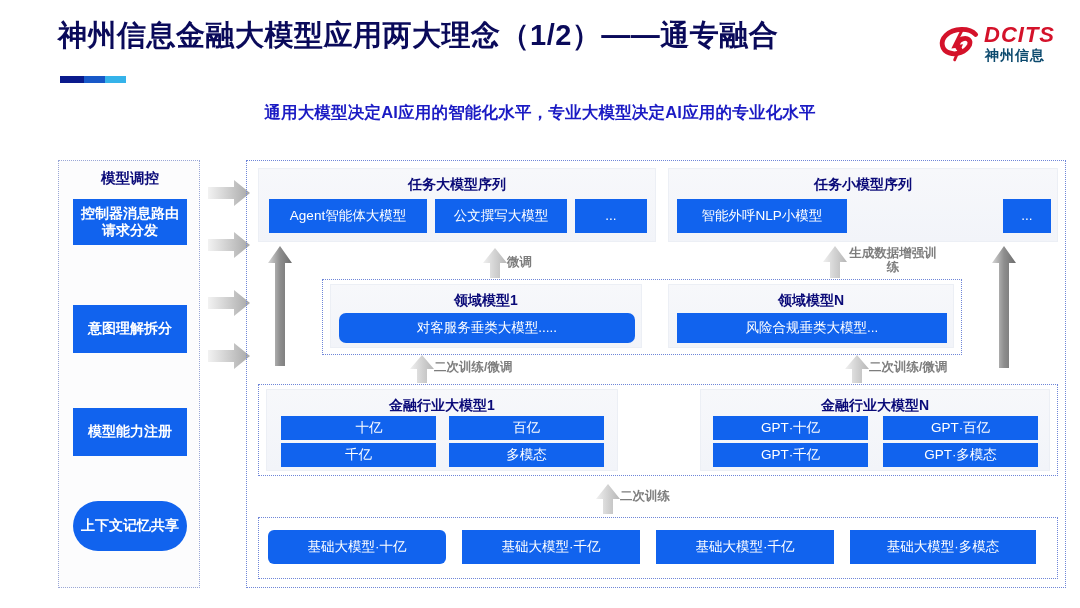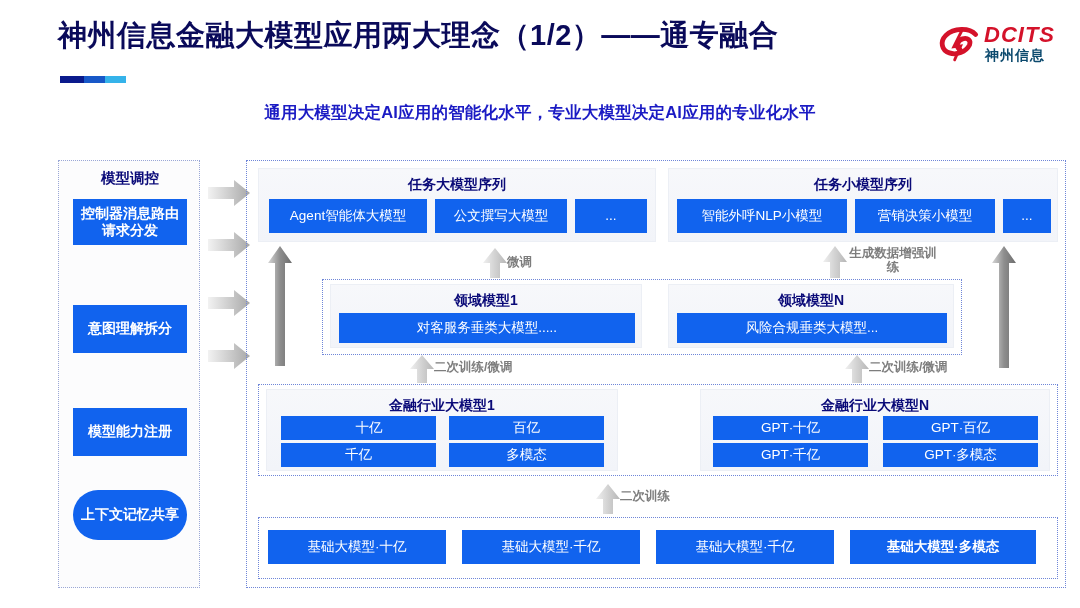--- a/index.html
+++ b/index.html
@@ -55,21 +55,21 @@
   .ctrl-btn {
     position: absolute; left: 14px; width: 114px;
     background: #1163ee; color: #fff;
     font-size: 14px; font-weight: bold;
     display: flex; align-items: center; justify-content: center;
     text-align: center; line-height: 1.25; padding: 2px 4px;
   }
   .cb0 { top: 38px;  height: 46px; }
   .cb1 { top: 144px; height: 48px; }
   .cb2 { top: 247px; height: 48px; }
-  .cb3 { top: 329px; height: 50px; border-radius: 25px; }
+  .cb3 { top: 340px; height: 50px; border-radius: 25px; }
 
   
   .arrow-r { position: absolute; width: 42px; height: 26px; }
   .ar0 { left: 208px; top: 180px; }
   .ar1 { left: 208px; top: 232px; }
   .ar2 { left: 208px; top: 290px; }
   .ar3 { left: 208px; top: 343px; }
 
   
   .outer-box {
@@ -185,28 +185,27 @@
   <div class="group g-task-big">
     <div class="group-title">任务大模型序列</div>
     <div class="bluebox" style="left:10px;  top:30px; width:158px; height:34px;">Agent智能体大模型</div>
     <div class="bluebox" style="left:176px; top:30px; width:132px; height:34px;">公文撰写大模型</div>
     <div class="bluebox" style="left:316px; top:30px; width:72px;  height:34px;">...</div>
   </div>
 
   <div class="group g-task-small">
     <div class="group-title">任务小模型序列</div>
     <div class="bluebox" style="left:8px;   top:30px; width:170px; height:34px;">智能外呼NLP小模型</div>
-    <div class="bluebox" style="left:186px; top:30px; width:140px; height:34px;">营销决策小模型</div>
     <div class="bluebox" style="left:334px; top:30px; width:48px;  height:34px;">...</div>
   </div>
 
   <div class="band band-domain"></div>
   <div class="group g-domain1">
     <div class="group-title">领域模型1</div>
-    <div class="bluebox" style="left:8px; top:28px; width:296px; height:30px;">对客服务垂类大模型.....</div>
+    <div class="bluebox" style="left:8px; top:28px; width:296px; height:30px;border-radius:7px;">对客服务垂类大模型.....</div>
   </div>
   <div class="group g-domainN">
     <div class="group-title">领域模型N</div>
     <div class="bluebox" style="left:8px; top:28px; width:270px; height:30px;">风险合规垂类大模型...</div>
   </div>
 
   <div class="band band-fin"></div>
   <div class="group g-fin1">
     <div class="group-title">金融行业大模型1</div>
     <div class="bluebox" style="left:14px;  top:26px; width:155px; height:24px;padding-left:24px;">十亿</div>
@@ -216,24 +215,24 @@
   </div>
   <div class="group g-finN">
     <div class="group-title">金融行业大模型N</div>
     <div class="bluebox" style="left:12px;  top:26px; width:155px; height:24px;">GPT·十亿</div>
     <div class="bluebox" style="left:182px; top:26px; width:155px; height:24px;">GPT·百亿</div>
     <div class="bluebox" style="left:12px;  top:53px; width:155px; height:24px;">GPT·千亿</div>
     <div class="bluebox" style="left:182px; top:53px; width:155px; height:24px;">GPT·多模态</div>
   </div>
 
   <div class="band band-base"></div>
-  <div class="bluebox" style="left:268px; top:530px; width:178px; height:34px;">基础大模型·十亿</div>
+  <div class="bluebox" style="left:268px; top:530px; width:178px; height:34px;border-radius:6px;">基础大模型·十亿</div>
   <div class="bluebox" style="left:462px; top:530px; width:178px; height:34px;">基础大模型·千亿</div>
   <div class="bluebox" style="left:656px; top:530px; width:178px; height:34px;">基础大模型·千亿</div>
-  <div class="bluebox" style="left:850px; top:530px; width:186px; height:34px;font-weight:bold;">基础大模型·多模态</div>
+  <div class="bluebox" style="left:850px; top:530px; width:186px; height:34px;">基础大模型·多模态</div>
 
   <svg class="arrow-u au-a" viewBox="0 0 24 120" preserveAspectRatio="none">
     <defs>
         <linearGradient id="gu" x1="0" y1="0" x2="1" y2="0">
       <stop offset="0" stop-color="#d6d6d6"></stop>
           <stop offset="0.5" stop-color="#8e8e8e"></stop>
           <stop offset="1" stop-color="#6d6d6d"></stop>
         </linearGradient>
       <linearGradient id="gul" x1="0" y1="0" x2="1" y2="0">
       <stop offset="0" stop-color="#f0f0f0"></stop>

